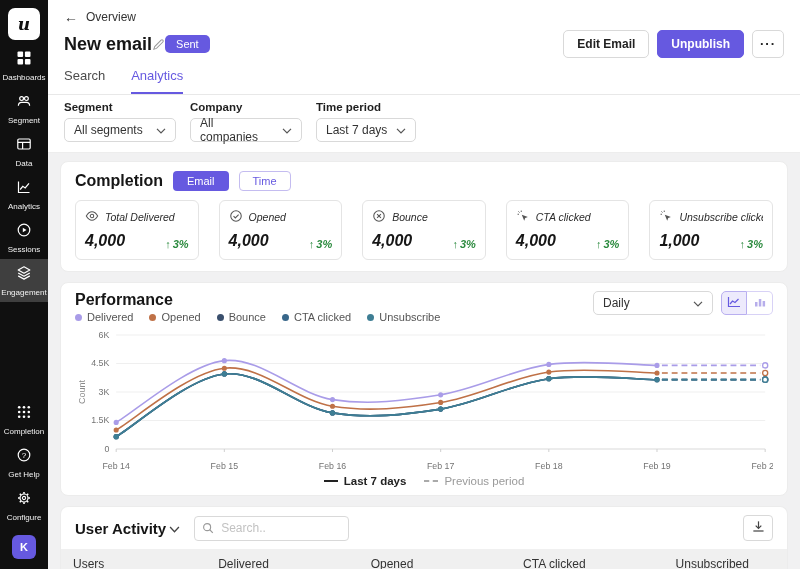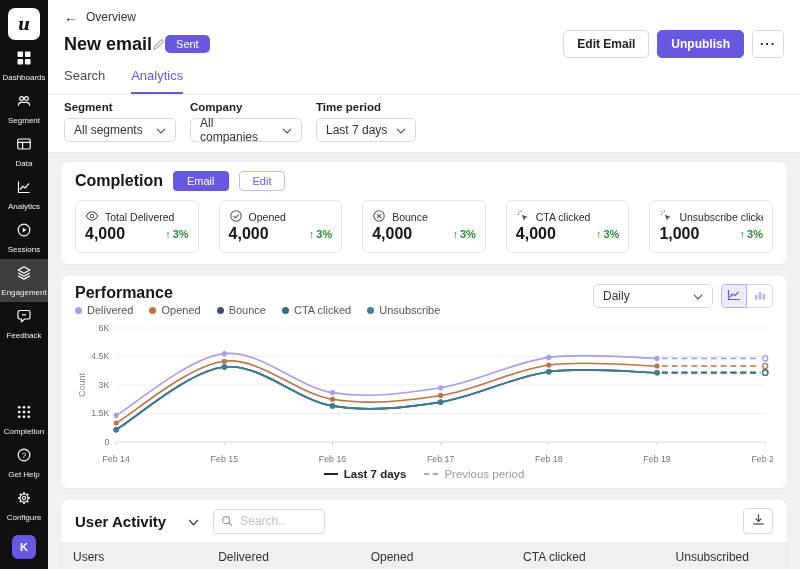--- a/index.html
+++ b/index.html
@@ -50,24 +50,24 @@
   
   .content { flex:1; padding:8px 12px 0; overflow:hidden; }
   .card { background:#fff; border-radius:8px; border:1px solid #ececec; margin-bottom:10px; }
 
   .completion-card { padding:9px 14px 11px; }
   .completion-head { display:flex; align-items:center; gap:10px; }
   .section-title { font-size:16px; font-weight:bold; color:#161616; }
   .pill { font-size:11px; padding:3px 13px; border-radius:4px; cursor:pointer; border:1px solid transparent; }
   .pill.on  { background:#6659e0; color:#fff; }
   .pill.off { background:#fff; color:#6659e0; border-color:#c4bcf0; }
-  .stats-row { display:flex; gap:20px; margin-top:9px; }
+  .stats-row { display:flex; gap:20px; margin-top:9px;font-style:italic; }
   .stat-card { flex:1; border:1px solid #e4e4e4; border-radius:6px; padding:8px 9px 9px; min-width:0; background:#fff; }
   .stat-top { display:flex; align-items:center; gap:6px; font-size:10.5px; color:#2a2a2a; white-space:nowrap; overflow:hidden; }
-  .stat-bottom { display:flex; align-items:center; justify-content:space-between; }
+  .stat-bottom { display:flex; align-items:flex-end; justify-content:space-between; margin-top:7px; }
   .stat-value { font-size:16px; font-weight:bold; color:#161616; }
   .stat-change { font-size:11px; font-weight:bold; color:#2b8a3e; display:flex; align-items:center; gap:2px; }
 
   .performance-card { padding:8px 14px 2px; }
   .perf-head { display:flex; align-items:flex-start; }
   .perf-controls { margin-left:auto; display:flex; gap:8px; align-items:center; }
   .toggle-group { display:flex; }
   .toggle-btn { width:26px; height:24px; border:1px solid #d8d2f6; background:#fff; display:flex; align-items:center; justify-content:center; cursor:pointer; }
   .toggle-btn:first-child { border-radius:5px 0 0 5px; }
   .toggle-btn:last-child  { border-radius:0 5px 5px 0; border-left:none; }
@@ -78,24 +78,24 @@
   #chart-svg { width:100%; height:148px; display:block; margin-top:2px; }
   .chart-bottom-legend { display:flex; justify-content:center; gap:18px; align-items:center; padding:2px 0 6px; font-size:11.5px; }
   .bl-item { display:flex; align-items:center; gap:6px; cursor:pointer; }
   .bl-line-solid  { width:14px; height:2.5px; background:#222; }
   .bl-line-dashed { width:14px; height:0; border-top:2px dashed #aaa; }
   .bl-label-solid  { color:#222; font-weight:bold; }
   .bl-label-dashed { color:#9a9a9a; }
 
   .activity-card { border-radius:8px 8px 0 0; margin-bottom:0; border-bottom:none; overflow:hidden; }
   .activity-head { display:flex; align-items:center; padding:8px 14px; gap:14px; }
-  .activity-title-wrap { display:flex; align-items:center; gap:22px; cursor:pointer; }
+  .activity-title-wrap { display:flex; align-items:center; gap:3px; cursor:pointer; }
   .activity-title { font-size:15px; font-weight:bold; color:#161616; }
   .search-box { position:relative; }
-  .search-box input { width:112px; height:25px; border:1px solid #d9d9d9; border-radius:4px; padding:0 8px 0 26px;
+  .search-box input { width:155px; height:25px; border:1px solid #d9d9d9; border-radius:4px; padding:0 8px 0 26px;
                       font-size:12px; font-family:inherit; color:#333; outline:none; }
   .search-box input::placeholder { color:#c2c2c2; }
   .search-icon { position:absolute; left:7px; top:5px; }
   .download-btn { margin-left:auto; width:30px; height:26px; border:1px solid #d9d9d9; border-radius:4px; background:#fff;
                   display:flex; align-items:center; justify-content:center; cursor:pointer; }
   table { width:100%; border-collapse:collapse; }
   thead th { background:#f0f0f0; font-size:12px; color:#333; font-weight:normal; text-align:left; padding:8px 12px; }
 </style>
 </head>
 <body>
@@ -159,29 +159,20 @@
     </div>
     <div class="nav-item active">
       <span>
         <svg width="16" height="16" viewBox="0 0 16 16" fill="none" stroke="#fff" stroke-width="1.2" stroke-linejoin="round">
             <path d="M8 1.8 L13.8 5 L8 8.2 L2.2 5 Z"></path>
             <path d="M2.2 8 L8 11.2 L13.8 8"></path>
             <path d="M2.2 10.9 L8 14.1 L13.8 10.9"></path>
           </svg>
       </span>
       <span class="nav-label">Engagement</span>
-    </div>
-    <div class="nav-item">
-      <span>
-        <svg width="16" height="16" viewBox="0 0 16 16" fill="none" stroke="#fff" stroke-width="1.2">
-            <path d="M2 4.2 C2 3.2 2.8 2.5 3.8 2.5 H12.2 C13.2 2.5 14 3.2 14 4.2 V9.3 C14 10.3 13.2 11 12.2 11 H8.5 L5.5 13.6 V11 H3.8 C2.8 11 2 10.3 2 9.3 Z"></path>
-            <path d="M6 6.8 H10"></path>
-          </svg>
-      </span>
-      <span class="nav-label">Feedback</span>
     </div>
 
     <div class="sidebar-spacer"></div>
 
     <div class="nav-item">
       <span>
         <svg width="16" height="16" viewBox="0 0 16 16" fill="#fff">
             <circle cx="3.2" cy="3.2" r="1.3"></circle>
             <circle cx="8" cy="3.2" r="1.3"></circle>
             <circle cx="12.8" cy="3.2" r="1.3"></circle>
@@ -282,21 +273,21 @@
         </div>
       </div>
     </div>
 
     <div class="content">
 
       <section class="card completion-card">
         <div class="completion-head">
           <span class="section-title">Completion</span>
           <span class="pill on">Email</span>
-          <span class="pill off">Edit</span>
+          <span class="pill off">Time</span>
         </div>
         <div class="stats-row">
 
           <div class="stat-card">
             <div class="stat-top">
               <span><svg width="14" height="14" viewBox="0 0 16 16" fill="none" stroke="#555" stroke-width="1.2">
                     <path d="M1.5 8 C3.5 4.6 5.8 3.2 8 3.2 C10.2 3.2 12.5 4.6 14.5 8 C12.5 11.4 10.2 12.8 8 12.8 C5.8 12.8 3.5 11.4 1.5 8 Z"></path>
                     <circle cx="8" cy="8" r="2"></circle>
                   </svg></span>
               <span>Total Delivered</span>

